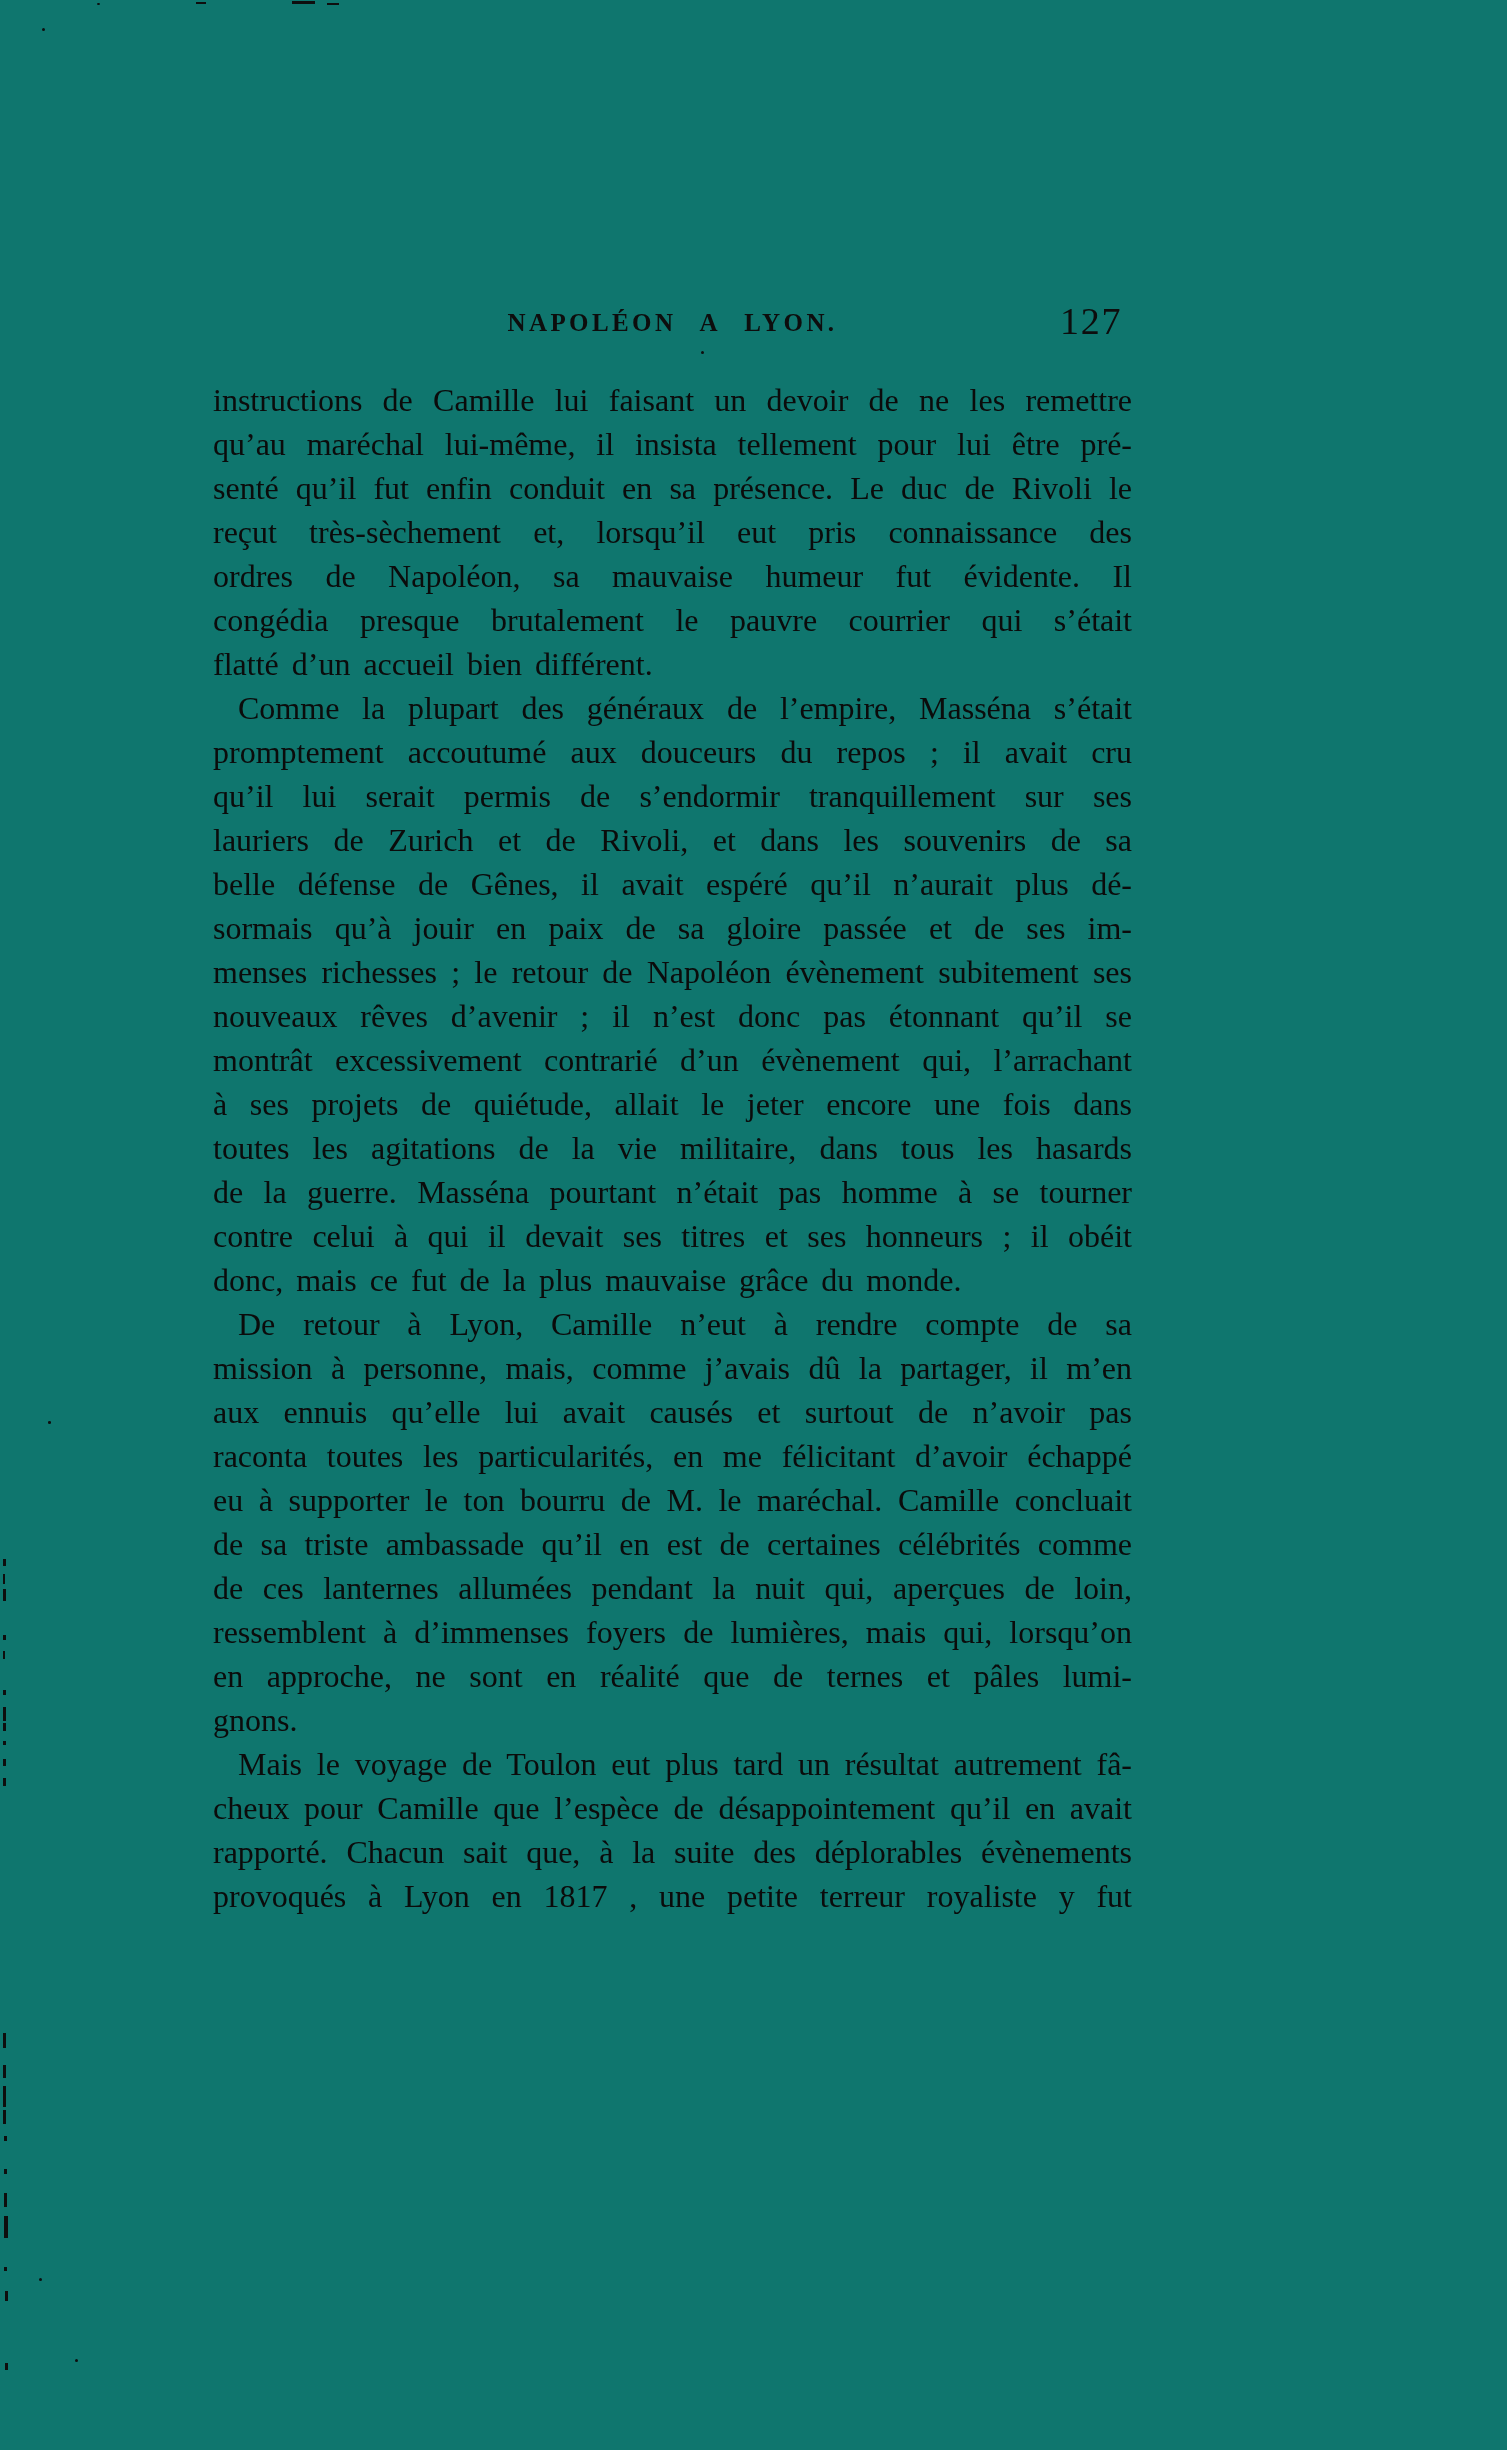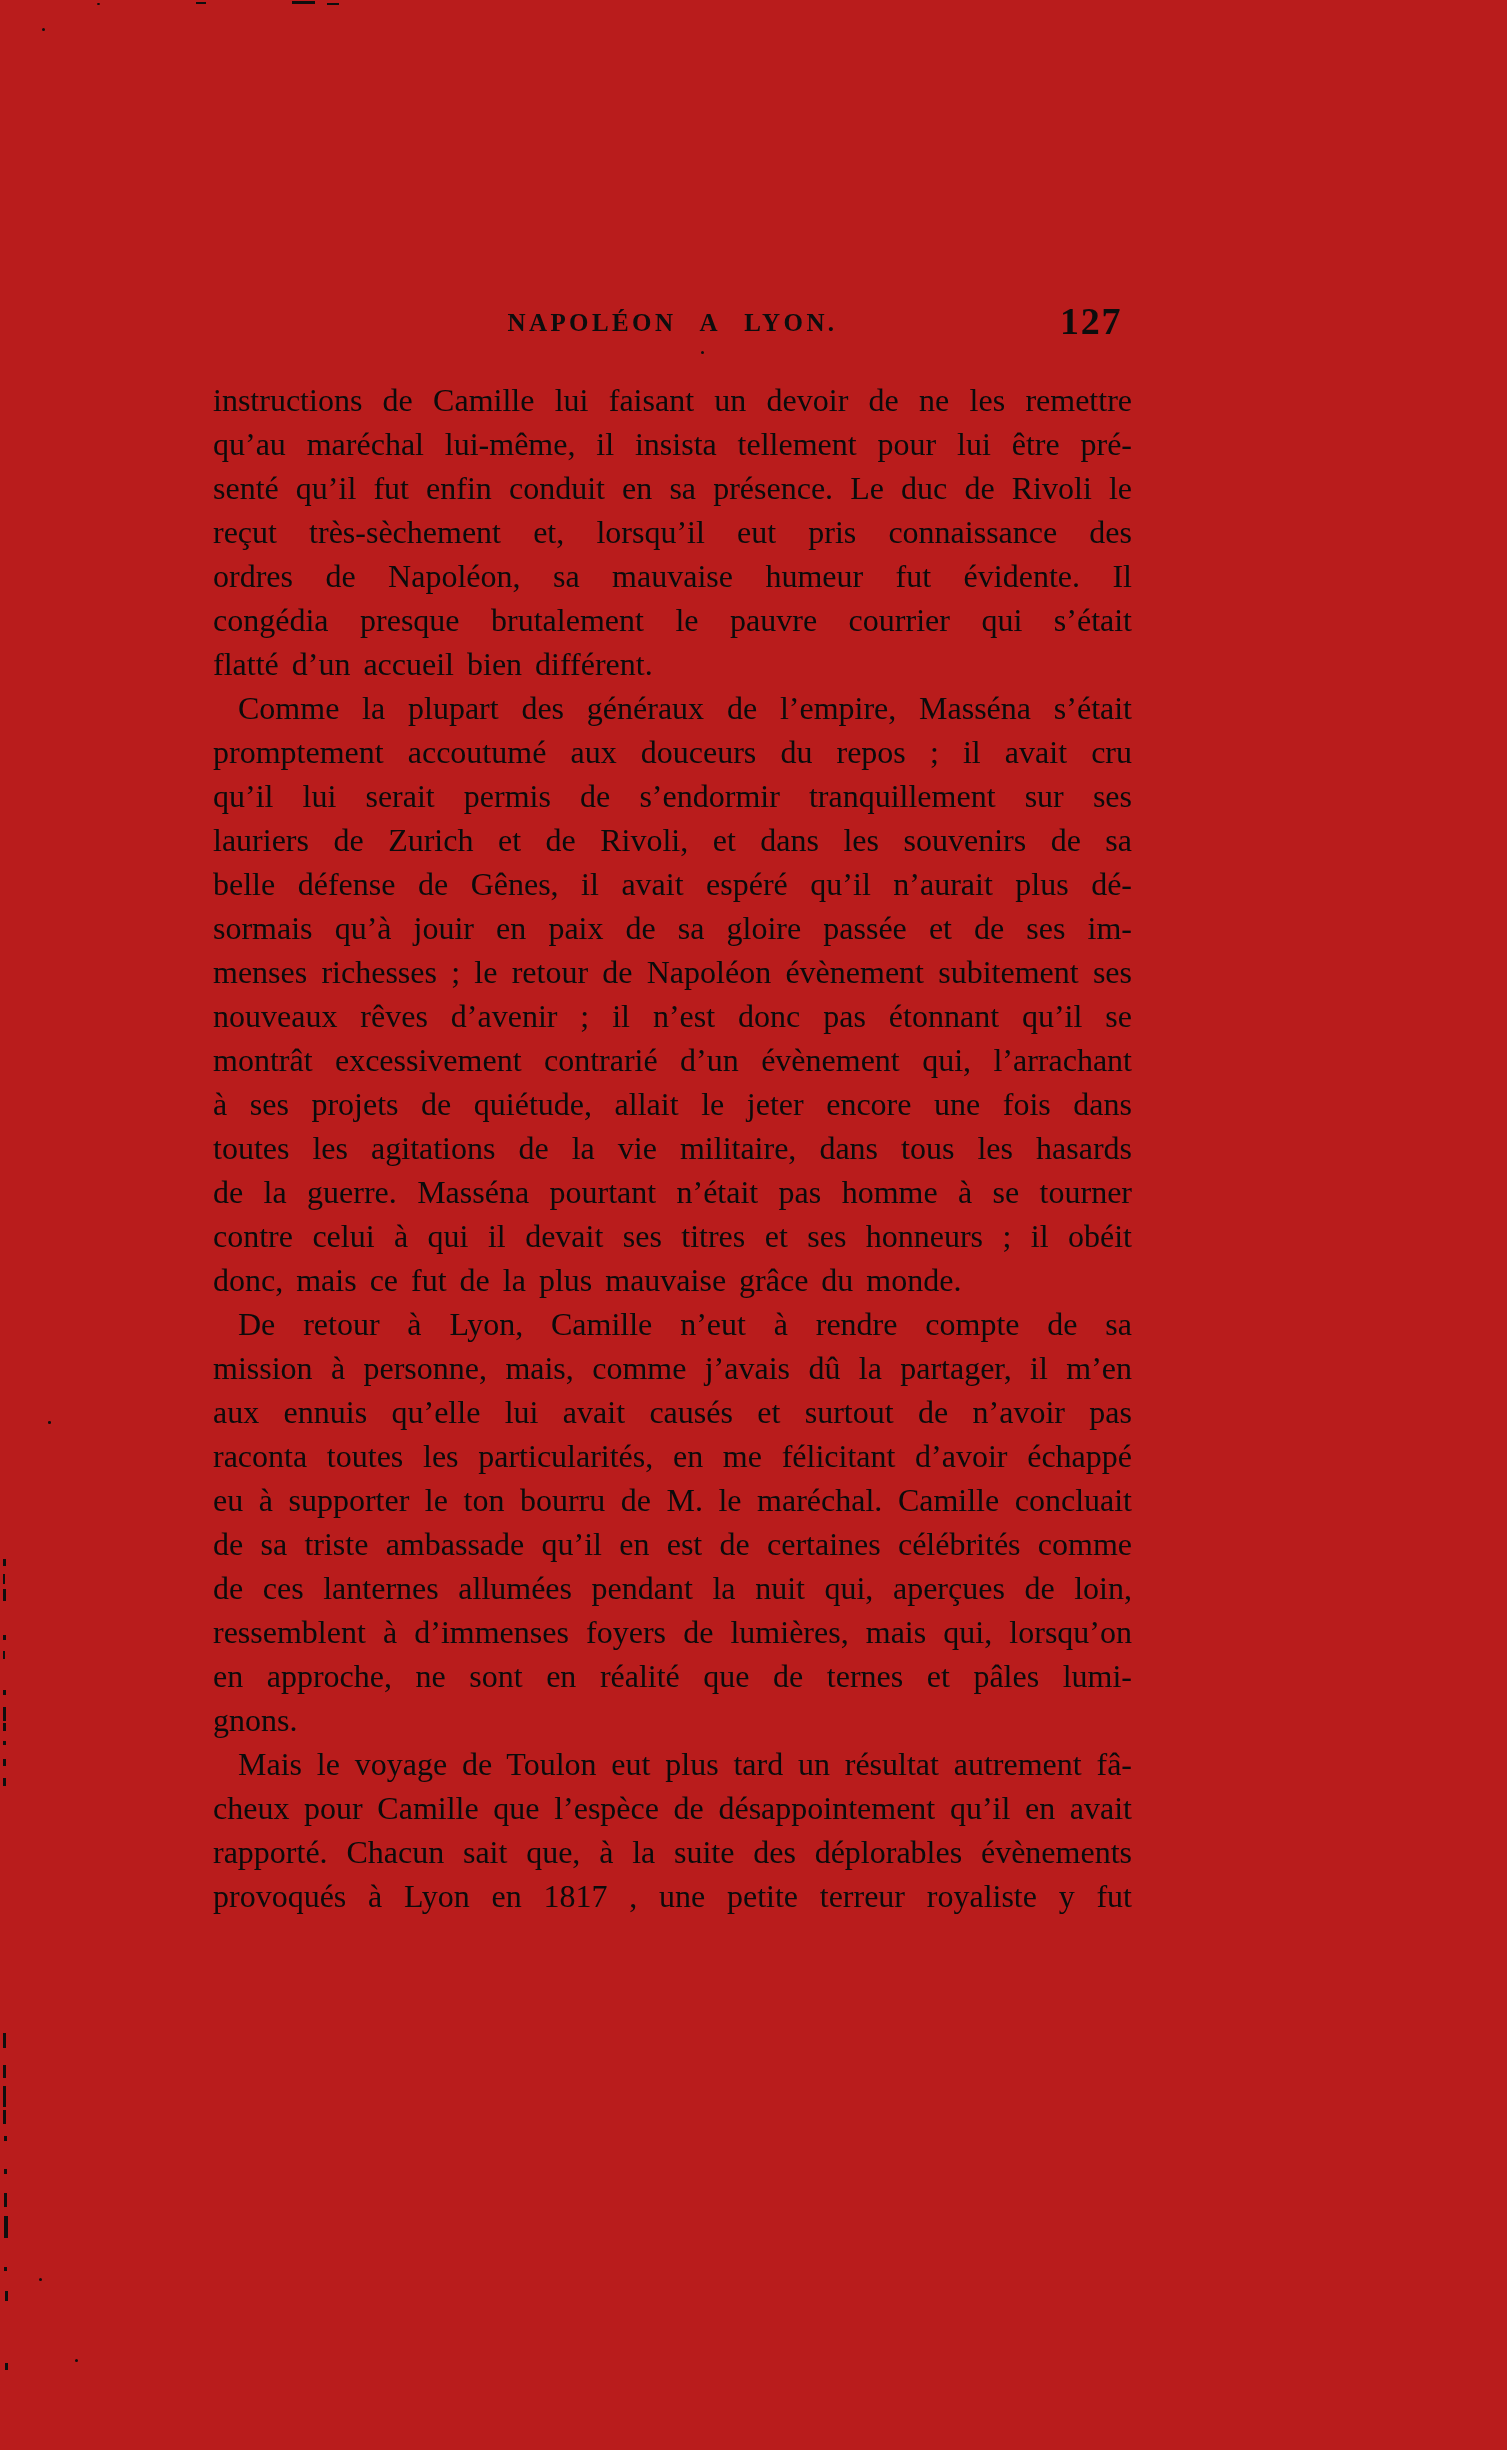--- a/index.html
+++ b/index.html
@@ -7,38 +7,38 @@
     width: 1507px; height: 2450px;
     background: #ffffff;
     position: relative;
     font-family: "Liberation Serif", serif;
     color: #0b0b0b;
     overflow: hidden;
   }
   .page {
     position: absolute; left: 0; top: 0;
     width: 1507px; height: 2450px;
-    background: #b91c1c;
+    background: #0f766e;
   }
   .running-header {
     position: absolute;
     left: 213px; top: 309px; width: 919px;
     text-align: center;
     font-size: 25px;
     font-weight: bold;
     letter-spacing: 3.4px;
     word-spacing: 15px;
     white-space: nowrap;
     color: #0d0d0d;
   }
   .page-number {
     position: absolute;
     left: 1060px; top: 299px;
     font-size: 38px;
-    font-weight: bold;
+    font-weight: normal;
     letter-spacing: 1.7px;
     color: #0d0d0d;
   }
   .body-text {
     position: absolute;
     left: 213px; top: 378px;
     width: 919px;
     font-size: 32px;
     line-height: 44px;
     text-rendering: optimizeLegibility;

